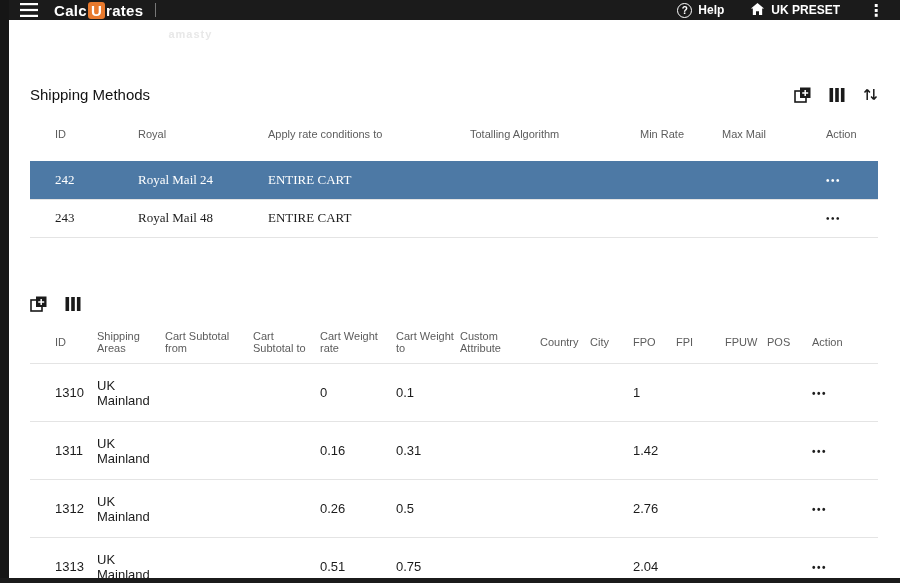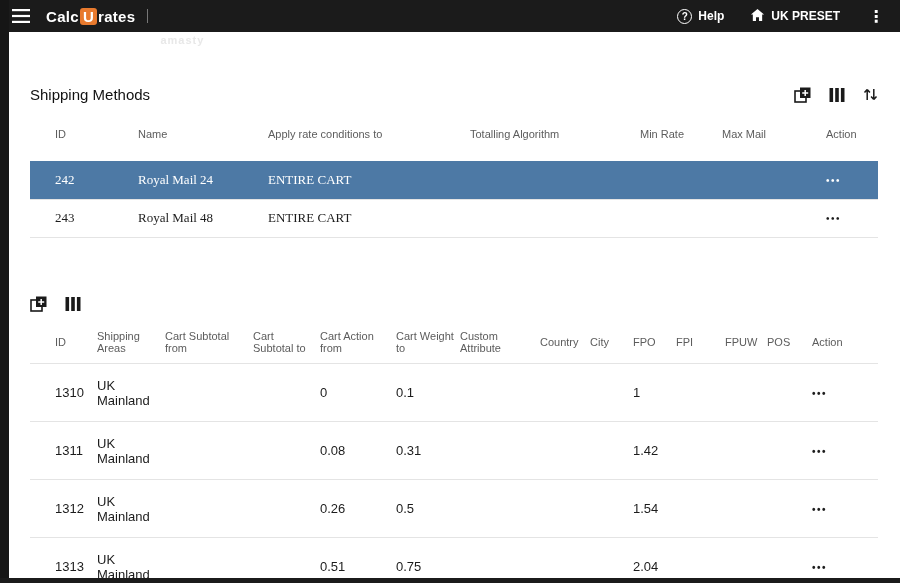--- a/index.html
+++ b/index.html
@@ -6,24 +6,24 @@
   html, body { width: 900px; height: 583px; overflow: hidden; }
   body {
     font-family: "Liberation Sans", "DejaVu Sans", sans-serif;
     background: #ffffff;
     color: #1c1c1c;
     position: relative;
   }
 
   
   .topbar {
-    position: absolute; top: 0; left: 0; right: 0; height: 32px;
+    position: absolute; top: 0; left: 0; right: 0; height: 20px;
     background: #1b1b1b; color: #fff;
     display: flex; align-items: center; justify-content: space-between;
-    padding: 0 14px 0 12px; z-index: 5;
+    padding: 0 14px 0 20px; z-index: 5;
   }
   .topbar-left, .topbar-right { display: flex; align-items: center; }
   .hamburger { display: flex; align-items: center; margin-right: 16px; cursor: pointer; }
   .logo { font-size: 15px; letter-spacing: .3px; display: flex; align-items: center; font-weight: bold; }
   .logo .u-badge {
     background: #e87a2e; color: #fff; border-radius: 3px;
     padding: 0 3px; margin: 0 1px; font-weight: bold; line-height: 17px; display: inline-block;
   }
   .logo-sep { width: 1px; height: 14px; background: #777; margin: 0 12px; }
   .amasty { font-size: 11px; letter-spacing: 1px; color: #e8e8e8; font-weight: bold; margin-top: 48px; }
@@ -150,21 +150,21 @@
           <col style="width:130px">
           <col style="width:202px">
         <col style="width:170px">
           <col style="width:82px">
           <col style="width:96px">
           <col style="width:60px">
       </colgroup>
       <thead>
         <tr>
           <th class="pad-first">ID</th>
-          <th>Name</th>
+          <th>Royal</th>
           <th>Apply rate conditions to</th>
           <th>Totalling Algorithm</th>
           <th>Min Rate</th>
           <th>Max Mail</th>
           <th class="col-action">Action</th>
         </tr>
       </thead>
       <tbody>
         <tr class="selected">
           <td class="pad-first">242</td>
@@ -224,21 +224,21 @@
           <col style="width:42px">
         <col style="width:45px">
           <col style="width:66px">
       </colgroup>
       <thead>
         <tr>
           <th class="pad-first">ID</th>
           <th>Shipping Areas</th>
           <th>Cart Subtotal from</th>
           <th>Cart Subtotal to</th>
-          <th>Cart Action from</th>
+          <th>Cart Weight rate</th>
           <th>Cart Weight to</th>
           <th>Custom Attribute</th>
           <th>Country</th>
           <th>City</th>
           <th>FPO</th>
           <th>FPI</th>
           <th>FPUW</th>
           <th>POS</th>
           <th>Action</th>
         </tr>
@@ -258,42 +258,42 @@
           <td></td>
           <td></td>
           <td></td>
           <td><button class="action-dots">•••</button></td>
         </tr>
         <tr>
           <td class="pad-first">1311</td>
           <td class="area-cell">UK Mainland</td>
           <td></td>
           <td></td>
-          <td>0.08</td>
+          <td>0.16</td>
           <td>0.31</td>
           <td></td>
           <td></td>
           <td></td>
           <td>1.42</td>
           <td></td>
           <td></td>
           <td></td>
           <td><button class="action-dots">•••</button></td>
         </tr>
         <tr>
           <td class="pad-first">1312</td>
           <td class="area-cell">UK Mainland</td>
           <td></td>
           <td></td>
           <td>0.26</td>
           <td>0.5</td>
           <td></td>
           <td></td>
           <td></td>
-          <td>1.54</td>
+          <td>2.76</td>
           <td></td>
           <td></td>
           <td></td>
           <td><button class="action-dots">•••</button></td>
         </tr>
         <tr>
           <td class="pad-first">1313</td>
           <td class="area-cell">UK Mainland</td>
           <td></td>
           <td></td>

